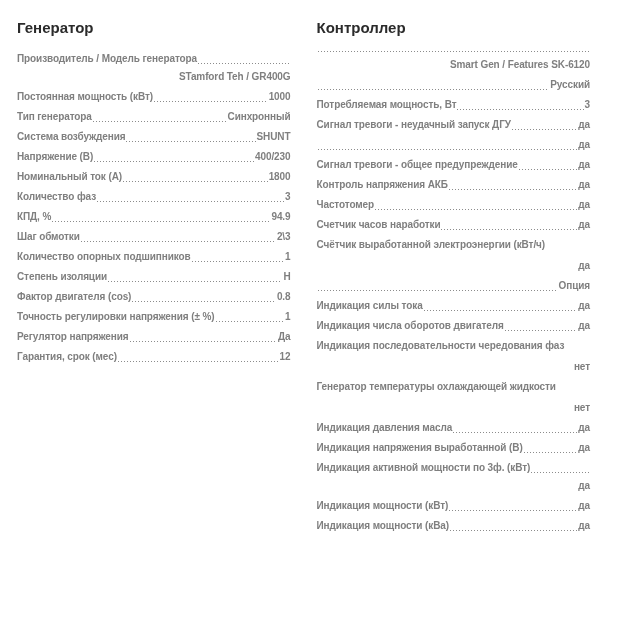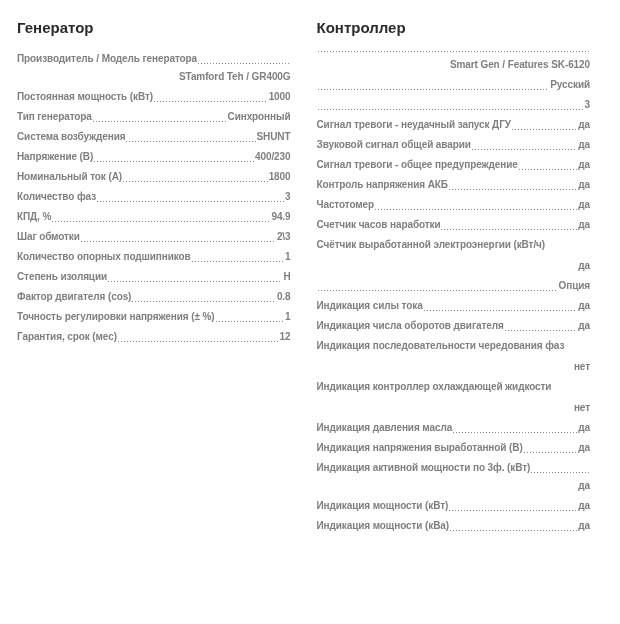--- a/index.html
+++ b/index.html
@@ -161,20 +161,27 @@
         </div>
         <div class="row inline">
           <div class="line">
             <span class="label-inline">Точность регулировки напряжения (± %)</span>
             <span class="leader"></span>
             <span class="value-inline">1</span>
           </div>
         </div>
         <div class="row inline">
           <div class="line">
+            <span class="label-inline">Регулятор напряжения</span>
+            <span class="leader"></span>
+            <span class="value-inline">Да</span>
+          </div>
+        </div>
+        <div class="row inline">
+          <div class="line">
             <span class="label-inline">Гарантия, срок (мес)</span>
             <span class="leader"></span>
             <span class="value-inline">12</span>
           </div>
         </div>
       </div>
   </section>
   <section class="col">
     <h2 class="col-title">Контроллер</h2>
     <div class="rows">
@@ -185,34 +192,34 @@
           <div class="value-line"><span class="value">Smart Gen / Features SK-6120</span></div>
         </div>
         <div class="row inline">
           <div class="line">
             <span class="leader"></span>
             <span class="value-inline">Русский</span>
           </div>
         </div>
         <div class="row inline">
           <div class="line">
+            <span class="label-inline">Потребляемая мощность, Вт</span>
             <span class="leader"></span>
             <span class="value-inline">3</span>
           </div>
         </div>
         <div class="row inline">
           <div class="line">
             <span class="label-inline">Сигнал тревоги - неудачный запуск ДГУ</span>
             <span class="leader"></span>
             <span class="value-inline">да</span>
           </div>
         </div>
         <div class="row inline">
           <div class="line">
-            <span class="label-inline">Звуковой сигнал общей аварии</span>
             <span class="leader"></span>
             <span class="value-inline">да</span>
           </div>
         </div>
         <div class="row inline">
           <div class="line">
             <span class="label-inline">Сигнал тревоги - общее предупреждение</span>
             <span class="leader"></span>
             <span class="value-inline">да</span>
           </div>
@@ -260,21 +267,21 @@
             <span class="label-inline">Индикация числа оборотов двигателя</span>
             <span class="leader"></span>
             <span class="value-inline">да</span>
           </div>
         </div>
         <div class="row block">
           <span class="label-block">Индикация последовательности чередования фаз</span>
           <div class="value-line"><span class="value">нет</span></div>
         </div>
         <div class="row block">
-          <span class="label-block">Индикация контроллер охлаждающей жидкости</span>
+          <span class="label-block">Генератор температуры охлаждающей жидкости</span>
           <div class="value-line"><span class="value">нет</span></div>
         </div>
         <div class="row inline">
           <div class="line">
             <span class="label-inline">Индикация давления масла</span>
             <span class="leader"></span>
             <span class="value-inline">да</span>
           </div>
         </div>
         <div class="row inline">

